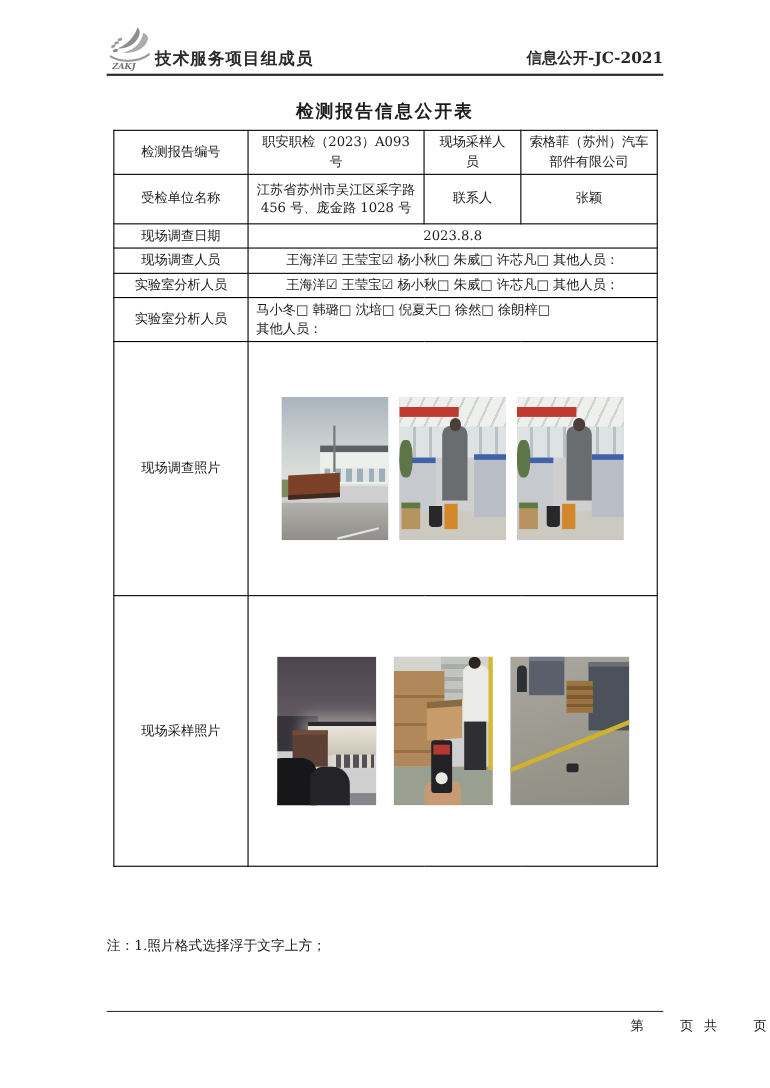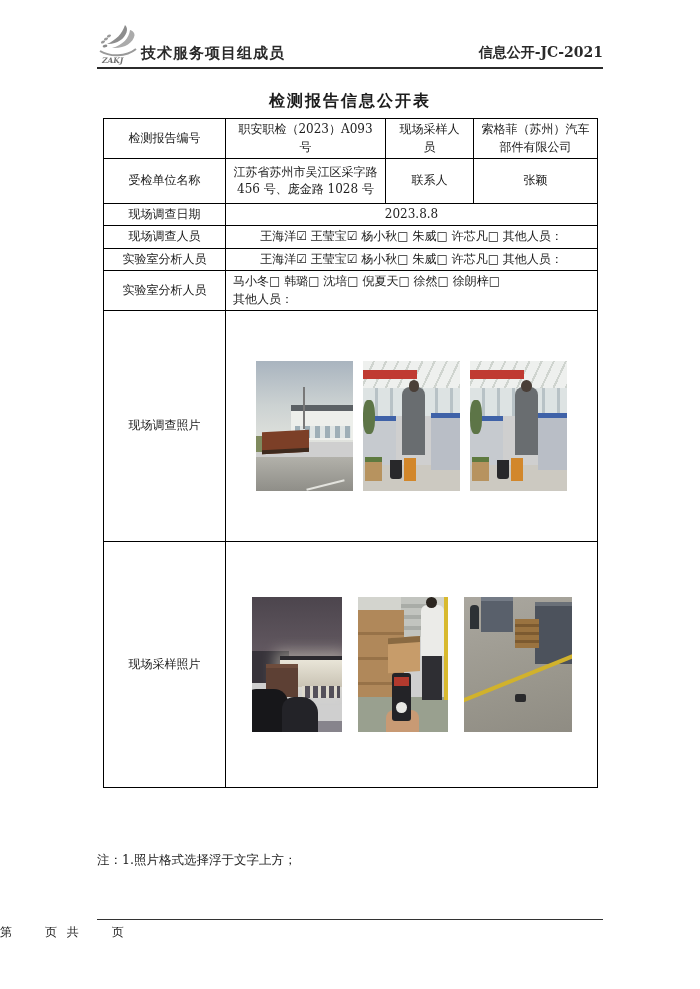--- a/index.html
+++ b/index.html
@@ -99,21 +99,21 @@
   .pF .crate1 { left:16%;top:0;width:30%;height:26%; background:#59606b; border-top:4px solid #747b86; }
   .pF .crate2 { right:0;top:4%;width:34%;height:46%; background:#4c525c; border-top:4px solid #6a7078; }
   .pF .pallets { left:48%;top:16%;width:22%;height:22%; background:repeating-linear-gradient(180deg,#9a7340 0 5px,#7c5a30 5px 8px); }
   .pF .person { left:6%;top:6%;width:8%;height:18%; background:#2d3135; border-radius:4px 4px 0 0; }
   .pF .yellowline { left:-12%;top:58%;width:130%;height:4px; background:#d1b22c; transform:rotate(-22deg); }
   .pF .object { left:48%;top:72%;width:10%;height:6%; background:#2a2a2c; border-radius:2px; }
 
   
   .note { position:absolute; left:97px; top:852px; font-size:12.5px; }
   .ftr-rule { position:absolute; left:97px; top:919px; width:506px; height:1px; background:#333; }
-  .ftr-text { position:absolute; left:0; top:924px; width:700px; text-align:left; font-size:12px; letter-spacing:3px; }
+  .ftr-text { position:absolute; left:0; top:924px; width:700px; text-align:right; font-size:12px; letter-spacing:3px; }
 </style>
 </head>
 <body>
 
 <div class="page">
 
   <svg class="hdr-logo" viewBox="0 0 48 42" xmlns="http://www.w3.org/2000/svg">
     <path d="M30 1 C 27 10, 21 16, 12 20 C 22 20.5, 29 15, 31.5 8.5 C 32.5 5.5, 32 2.5, 30 1 Z" fill="#8d8d8d"></path>
     <path d="M35 6 C 34 14, 28 21, 17 24 C 29 25, 38 19, 39.5 11.5 C 39.8 8.8, 37.6 6.6, 35 6 Z" fill="#ababab"></path>
     <ellipse cx="8" cy="18" rx="2.2" ry="1.3" fill="#9a9a9a" transform="rotate(-25 8 18)"></ellipse>

